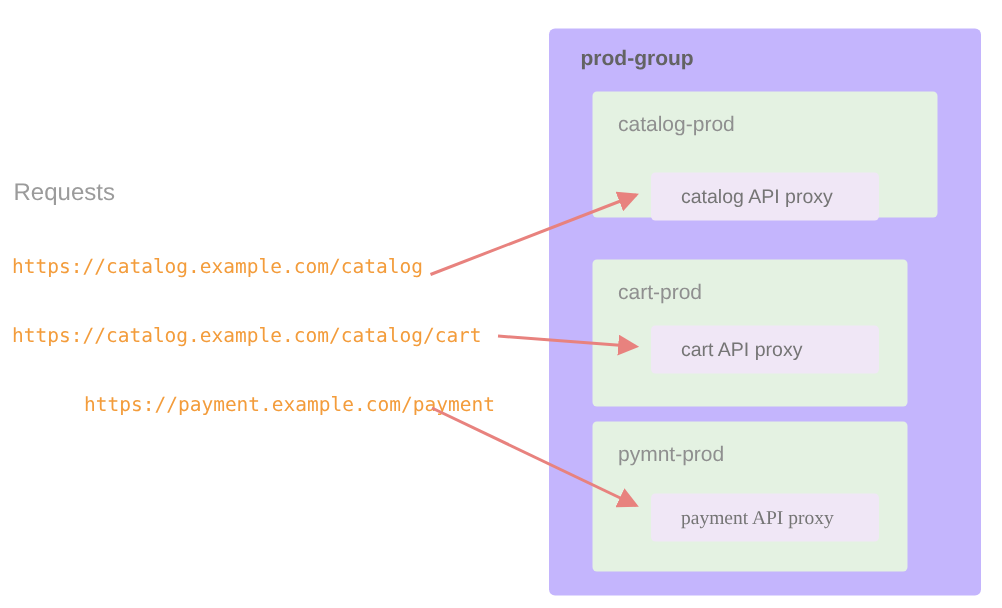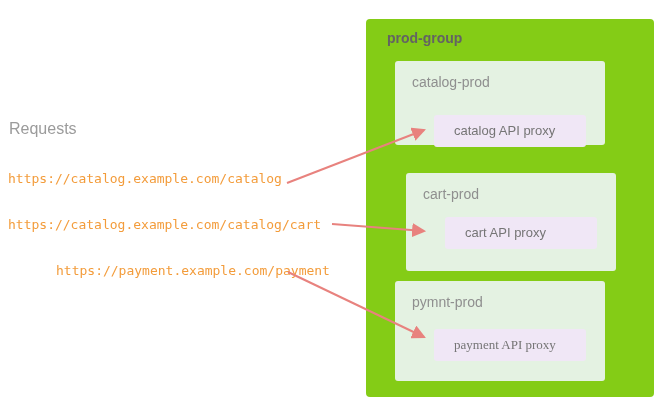--- a/index.html
+++ b/index.html
@@ -19,32 +19,32 @@
     font-family:"DejaVu Sans Mono", monospace;
     font-size:13px;line-height:15px;color:#f39c3b;
     white-space:nowrap;
   }
   .url-0{top:171px;}
   .url-1{top:217px;}
   .url-2{top:263px;margin-left:48px;}
   .prod-group{
     position:absolute;left:366px;top:19px;
     width:288px;height:378px;
-    background:#84cc16;border-radius:4px;
+    background:#c4b5fd;border-radius:4px;
   }
   .group-label{
     position:absolute;left:21px;top:10px;
     font-size:14px;font-weight:bold;color:#636363;line-height:18px;
   }
   .env{
     position:absolute;left:29px;width:210px;
     background:#e4f2e2;border-radius:3px;
   }
-  .env-0{top:42px;height:84px;}
-  .env-1{top:154px;height:98px;margin-left:11px;}
+  .env-0{top:42px;height:84px;padding-left:20px;}
+  .env-1{top:154px;height:98px;}
   .env-2{top:262px;height:100px;}
   .env-label{
     position:absolute;left:17px;top:12px;
     font-size:14px;color:#8f8f8f;line-height:18px;
   }
   .proxy{
     position:absolute;left:39px;width:152px;height:32px;
     background:#f0e7f6;border-radius:3px;
     font-size:13px;color:#757575;line-height:32px;
     padding-left:20px;box-sizing:border-box;

